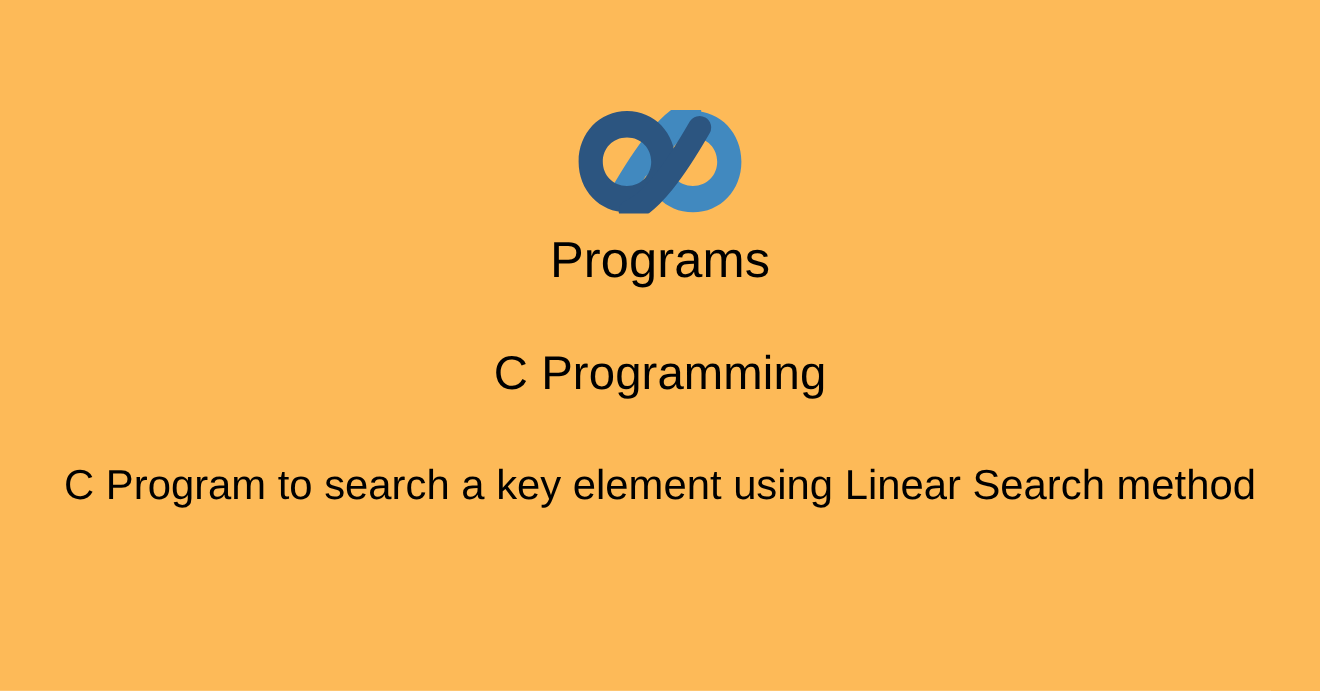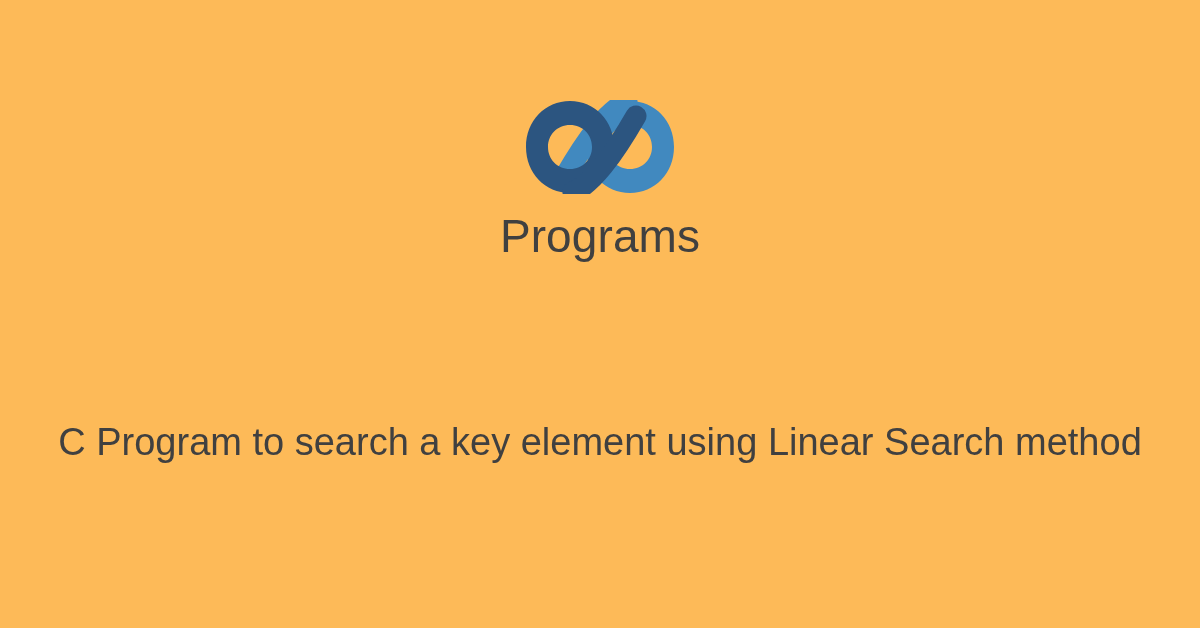--- a/index.html
+++ b/index.html
@@ -34,21 +34,21 @@
   #logo-svg {
     display: block;
     width: 152px;
     height: 94px;
   }
   .text-line {
     position: absolute;
     left: 0;
     right: 0;
     text-align: center;
-    color: #404040;
+    color: #000000;
     line-height: 1.18;
     white-space: nowrap;
   }
   #brand-name {
     top: 209px;
     font-size: 46px;
     letter-spacing: 0.1px;
   }
   #category-name {
     top: 315px;
@@ -101,16 +101,17 @@
                  C 59 69, 68 59, 68 47
                  C 68 35, 59 25, 46 25
                  Z" fill="#2c5580" fill-rule="evenodd"></path>
         <path d="M49 92 C 68 84, 89 56, 112 16" fill="none" stroke="#2c5580" stroke-width="21" stroke-linecap="round"></path>
       </g>
     </svg>
   </div>
 
   <div class="text-line" id="brand-name">Programs</div>
 
+  <div class="text-line" id="category-name">C Programming</div>
 
   <div class="text-line" id="post-title">C Program to search a key element using Linear Search method</div>
 
 </div>
 
 </body></html>

